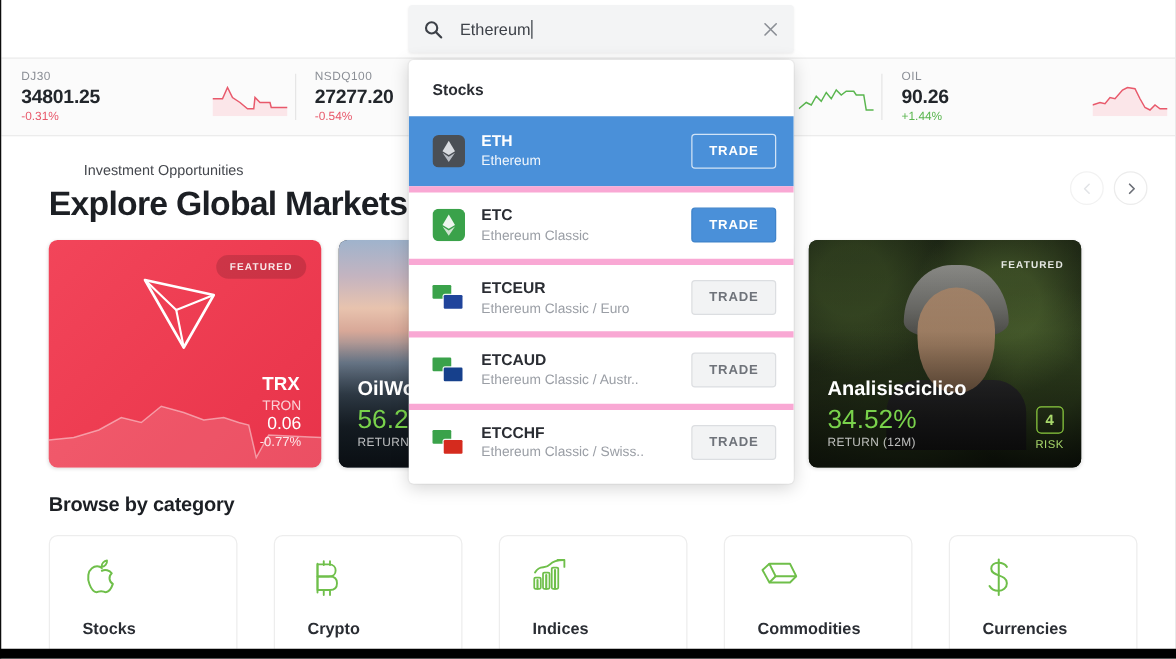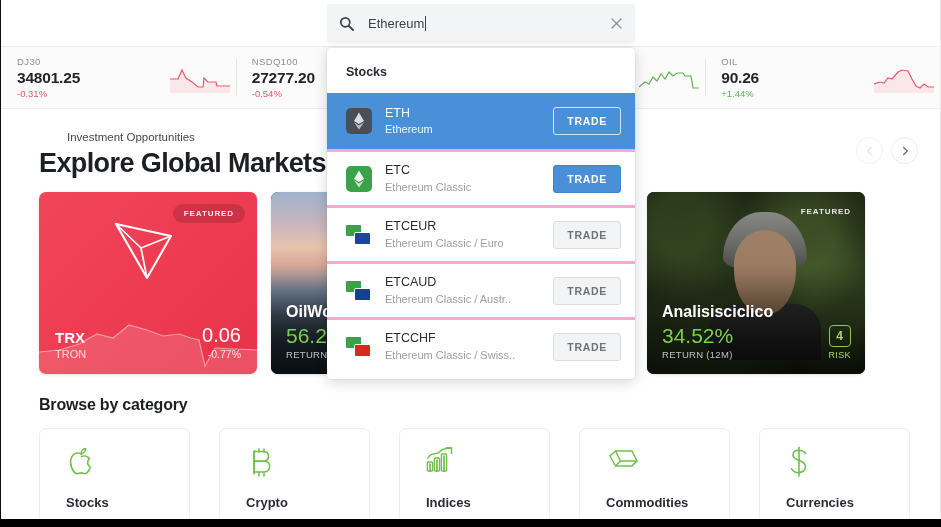--- a/index.html
+++ b/index.html
@@ -109,25 +109,25 @@
     width: 218px;
     background: linear-gradient(135deg,#f2455a 0%,#ee3d52 45%,#e8334a 100%);
   }
   .trx-logo {
     position: absolute; left: 50%; top: 26px;
     transform: translateX(-50%);
   }
   .card-foot {
     position: absolute; left: 0; right: 0; bottom: 0;
     padding: 0 16px 14px 16px;
-    display: flex; align-items: flex-end; justify-content: space-between;
+    display: flex; align-items: flex-end; justify-content: space-between; flex-direction: column;
   }
   .c-sym { font-size: 15px; font-weight: 700; color:#fff; line-height:1.15; }
   .c-name { font-size: 11px; color: rgba(255,255,255,.78); margin-top:2px; }
-  .c-price { font-size: 20px; font-weight: 400; color:#fff; line-height:1.1; text-align:center; }
+  .c-price { font-size: 14px; font-weight: 400; color:#fff; line-height:1.1; text-align:right; }
   .c-chg { font-size: 10.5px; color: rgba(255,255,255,.85); text-align:right; margin-top:2px;}
 
   
   .card-oil { width: 130px; background: #16202b; }
   .oil-sky {
     position:absolute; inset:0;
     background:
       linear-gradient(to bottom,
         #9fb3cc 0%, #c4b4c0 16%, #e8c3ae 30%, #d8a898 40%,
         #6d7c8e 54%, #374553 68%, #1d2730 82%, #121a22 100%);
@@ -259,29 +259,29 @@
     overflow: hidden;
     padding-bottom: 6px;
   }
   .results-head {
     font-size: 12.5px; font-weight: 700; color: #2a2d33;
     padding: 17px 0 14px 19px;
   }
   .res-row {
     display: flex; align-items: center;
     padding: 11px 14px 11px 19px;
-    border-top: 3px solid #f9a8d4;
+    border-top: 5px solid #f9a8d4;
     min-height: 56px;
   }
   .res-row.first { border-top: none; }
   .res-row.active { background: #4a90d9; border-top-color: #4a90d9; }
   .res-icon { flex: 0 0 auto; width: 26px; height: 26px; margin-right: 13px; }
   .res-text { flex: 1 1 auto; min-width: 0; }
   .res-sym {
-    font-size: 12.5px; font-weight: 400; color: #2a2d33;
+    font-size: 12.5px; font-weight: 700; color: #2a2d33;
     line-height: 1.25; white-space: nowrap;
   }
   .res-name {
     font-size: 11px; color: #9a9ea5; line-height: 1.3;
     margin-top: 1px; white-space: nowrap;
   }
   .res-row.active .res-sym { color: #fff; }
   .res-row.active .res-name { color: rgba(255,255,255,.92); }
   .trade-btn {
     flex: 0 0 auto;

